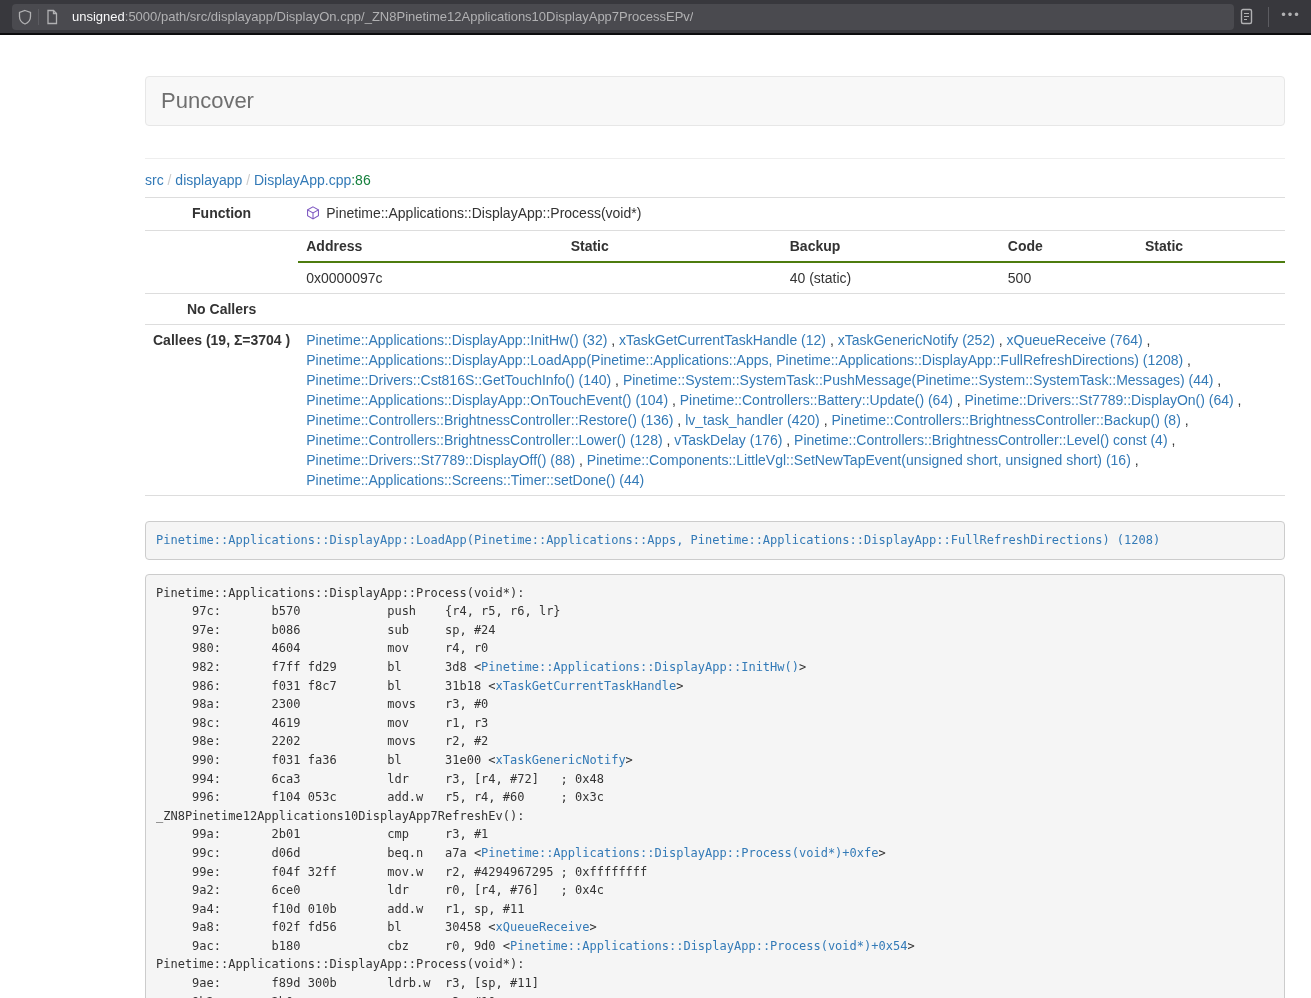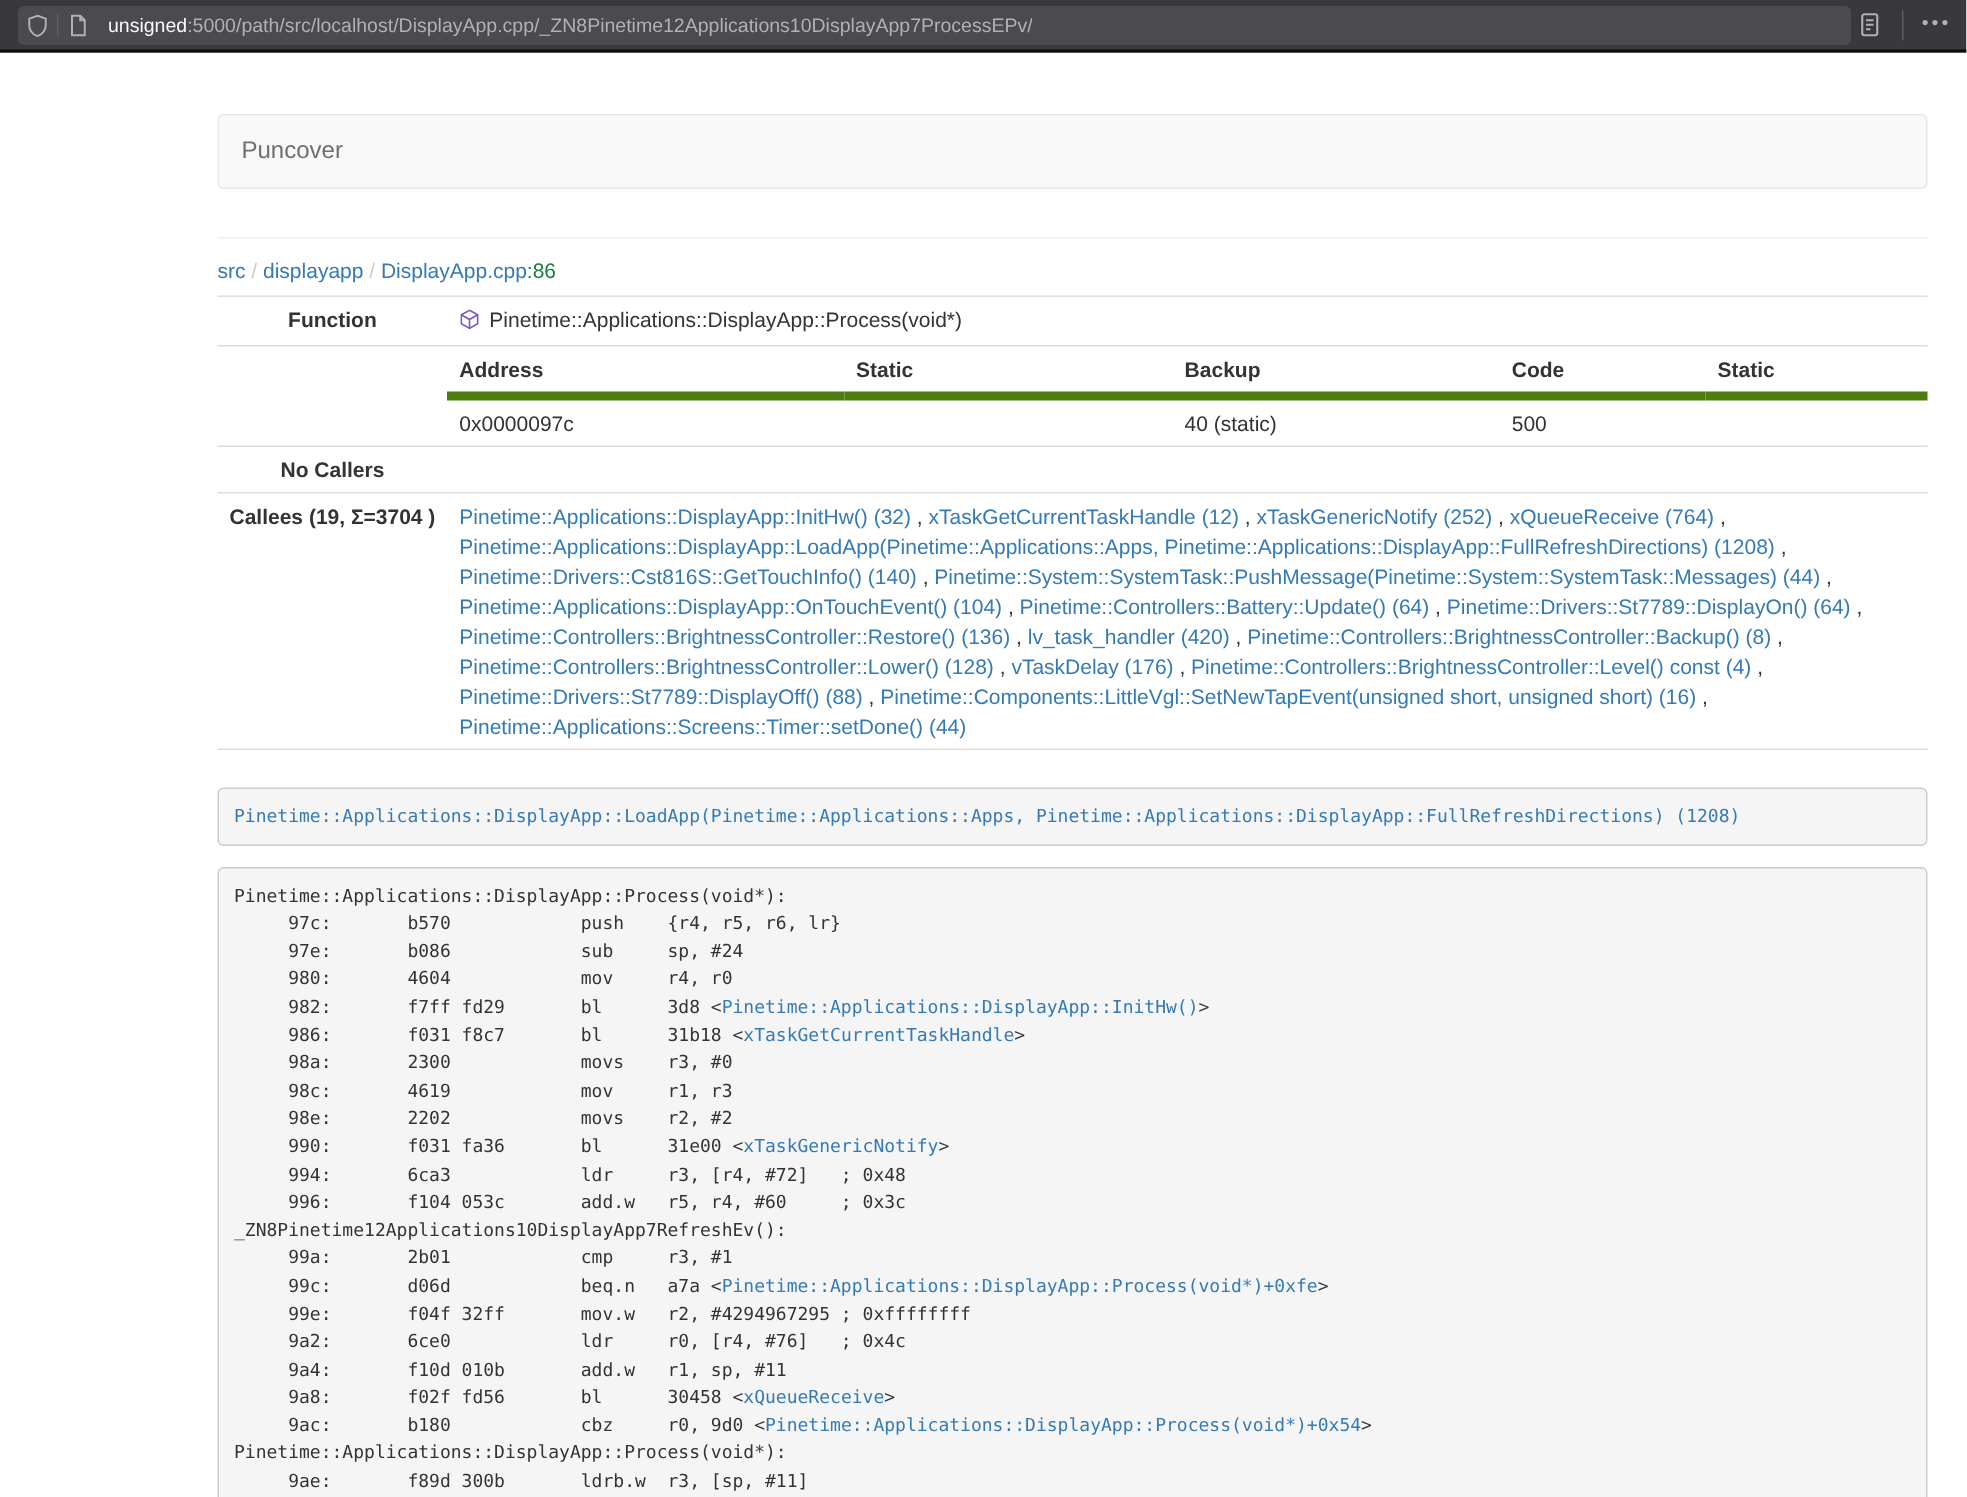--- a/index.html
+++ b/index.html
@@ -27,39 +27,39 @@
   .chrome-sep { width:1px; height:20px; background:#5c5c61; margin:0 10px; }
   .chrome-btn { width:24px; height:24px; display:flex; align-items:center; justify-content:center; }
   .dots { color:#b1b1b3; font-size:13px; letter-spacing:2px; line-height:1; padding-bottom:4px; }
   
   .page { margin-left:145px; width:1140px; }
   .navbar {
     margin-top:41px; height:50px; background:#f8f8f8;
     border:1px solid #e7e7e7; border-radius:4px;
     display:flex; align-items:center; padding:0 15px;
   }
-  .brand { font-size:16px; color:#6f6f6f; }
+  .brand { font-size:22px; color:#6f6f6f; }
   hr.rule { border:0; border-top:1px solid #eeeeee; margin:32px 0 13px 0; }
   a { color:#337ab7; text-decoration:none;text-align:center; }
   .crumbs { margin:0 0 9px 0; }
   .crumb-sep { color:#cccccc; }
   .crumb-suffix { color:#15803d; }
   
   table.meta { width:100%; border-collapse:collapse; border-bottom:1px solid #ddd; }
   table.meta > tbody > tr > th,
   table.meta > tbody > tr > td {
     border-top:1px solid #ddd; padding:5px 8px; text-align:left;
     vertical-align:top; line-height:20px;
   }
   table.meta > tbody > tr > th { width:145px; font-weight:bold; white-space:nowrap;text-align:center; }
   td.nested-cell { padding:0 !important; }
   table.nested { width:100%; border-collapse:collapse; }
   table.nested th, table.nested td { padding:5px 8px; text-align:left; line-height:20px; }
   table.nested th { font-weight:bold; }
-  table.nested td { border-top:6px solid #4d7c0f; }
+  table.nested td { border-top:2px solid #4d7c0f; }
   .fn-name { vertical-align:top; }
   .cube { display:inline-block; vertical-align:-2px; margin-right:6px; }
   
   pre {
     font-family:"DejaVu Sans Mono", monospace; font-size:12px; line-height:18.6px;
     color:#333; background:#f5f5f5; border:1px solid #cccccc; border-radius:4px;
     padding:9px 10px; margin:0; white-space:pre; overflow:hidden;
     -moz-tab-size:8; tab-size:8;
   }
   pre.snippet { margin:25px 0 14px 0; }
@@ -75,21 +75,21 @@
           <path d="M8 1.5 L13.5 3.4 V7.6 C13.5 11.4 11 13.9 8 15 C5 13.9 2.5 11.4 2.5 7.6 V3.4 Z" fill="none" stroke="#b1b1b3" stroke-width="1.3"></path>
         </svg>
     </span>
     <span class="urlbar-sep"></span>
     <span class="urlbar-btn">
       <svg width="14" height="16" viewBox="0 0 14 16">
           <path d="M3 1.5 H8.5 L11.5 4.5 V14.5 H3 Z" fill="none" stroke="#b1b1b3" stroke-width="1.3"></path>
           <path d="M8.5 1.5 V4.5 H11.5" fill="none" stroke="#b1b1b3" stroke-width="1.3"></path>
         </svg>
     </span>
-    <span class="url-text"><span class="url-host">unsigned</span><span class="url-rest">:5000/path/src/localhost/DisplayApp.cpp/_ZN8Pinetime12Applications10DisplayApp7ProcessEPv/</span></span>
+    <span class="url-text"><span class="url-host">unsigned</span><span class="url-rest">:5000/path/src/displayapp/DisplayOn.cpp/_ZN8Pinetime12Applications10DisplayApp7ProcessEPv/</span></span>
   </div>
   <div class="chrome-actions">
     <span class="chrome-btn">
       <svg width="15" height="17" viewBox="0 0 15 17">
           <rect x="2.5" y="1.5" width="10" height="14" rx="1.5" fill="none" stroke="#b1b1b3" stroke-width="1.4"></rect>
           <path d="M5 5.5 H10 M5 8.5 H10 M5 11.5 H8" stroke="#b1b1b3" stroke-width="1.2"></path>
         </svg>
     </span>
     <span class="chrome-sep"></span>
     <span class="chrome-btn dots">•••</span>

